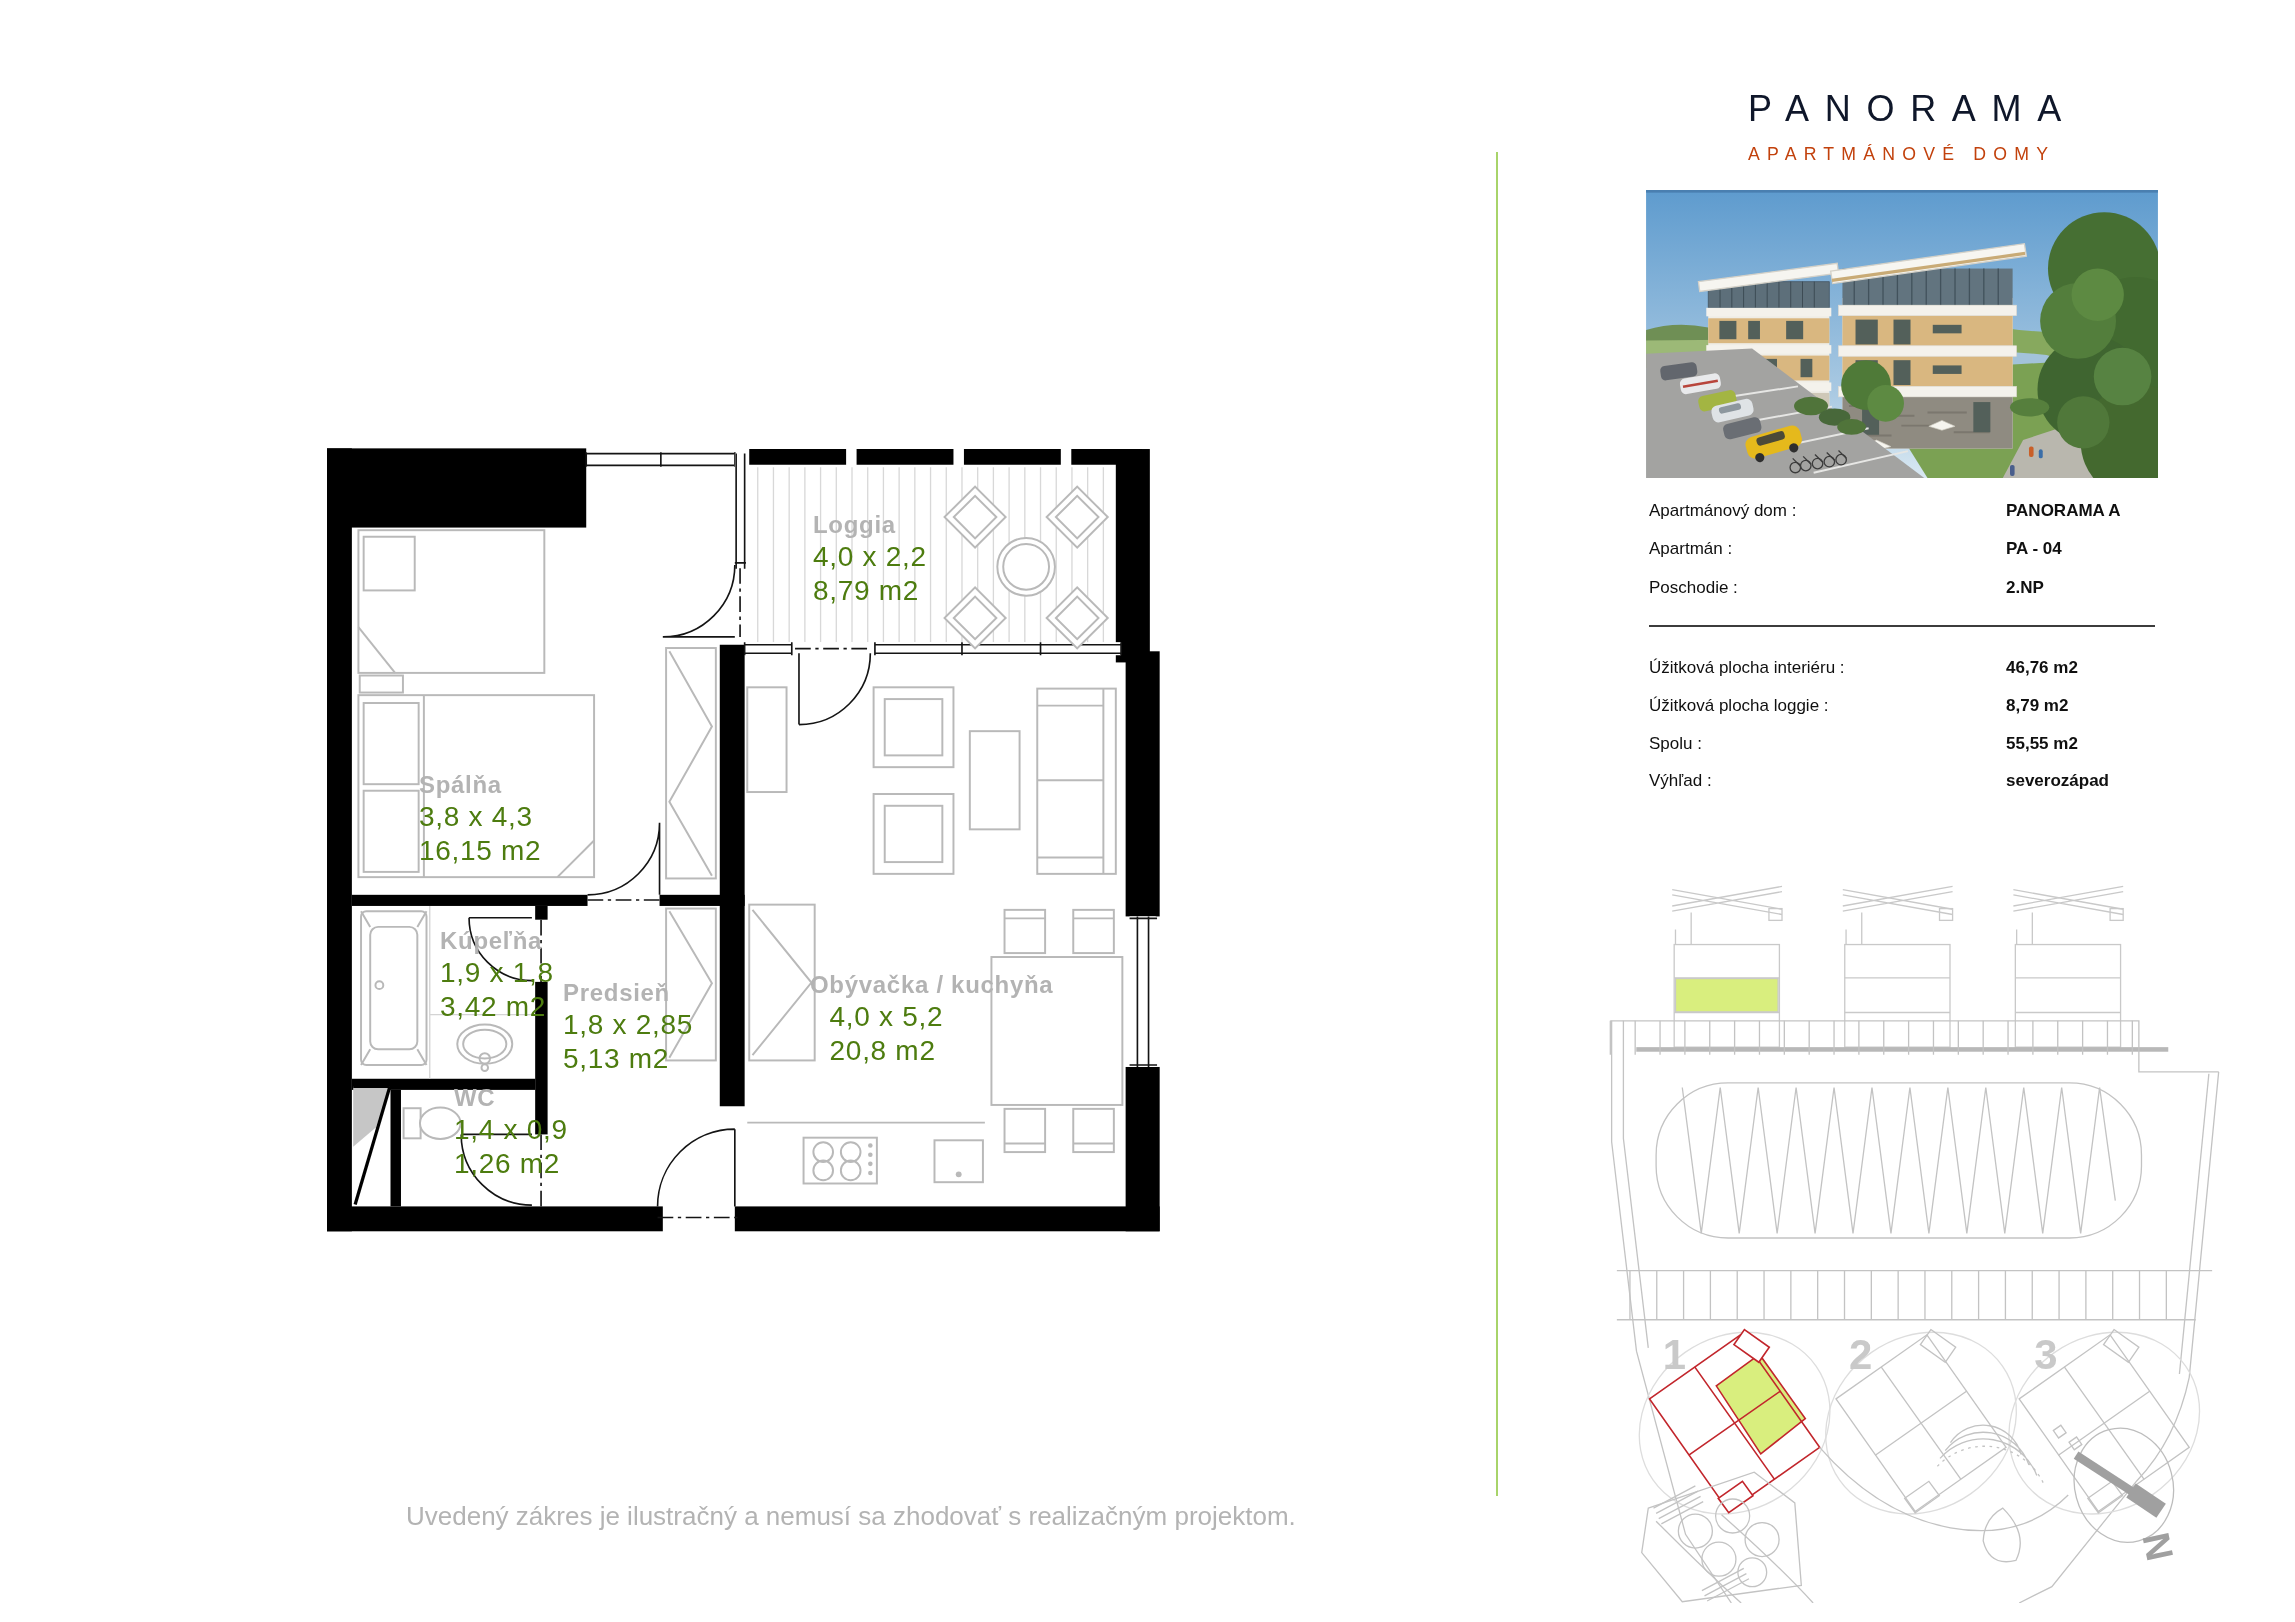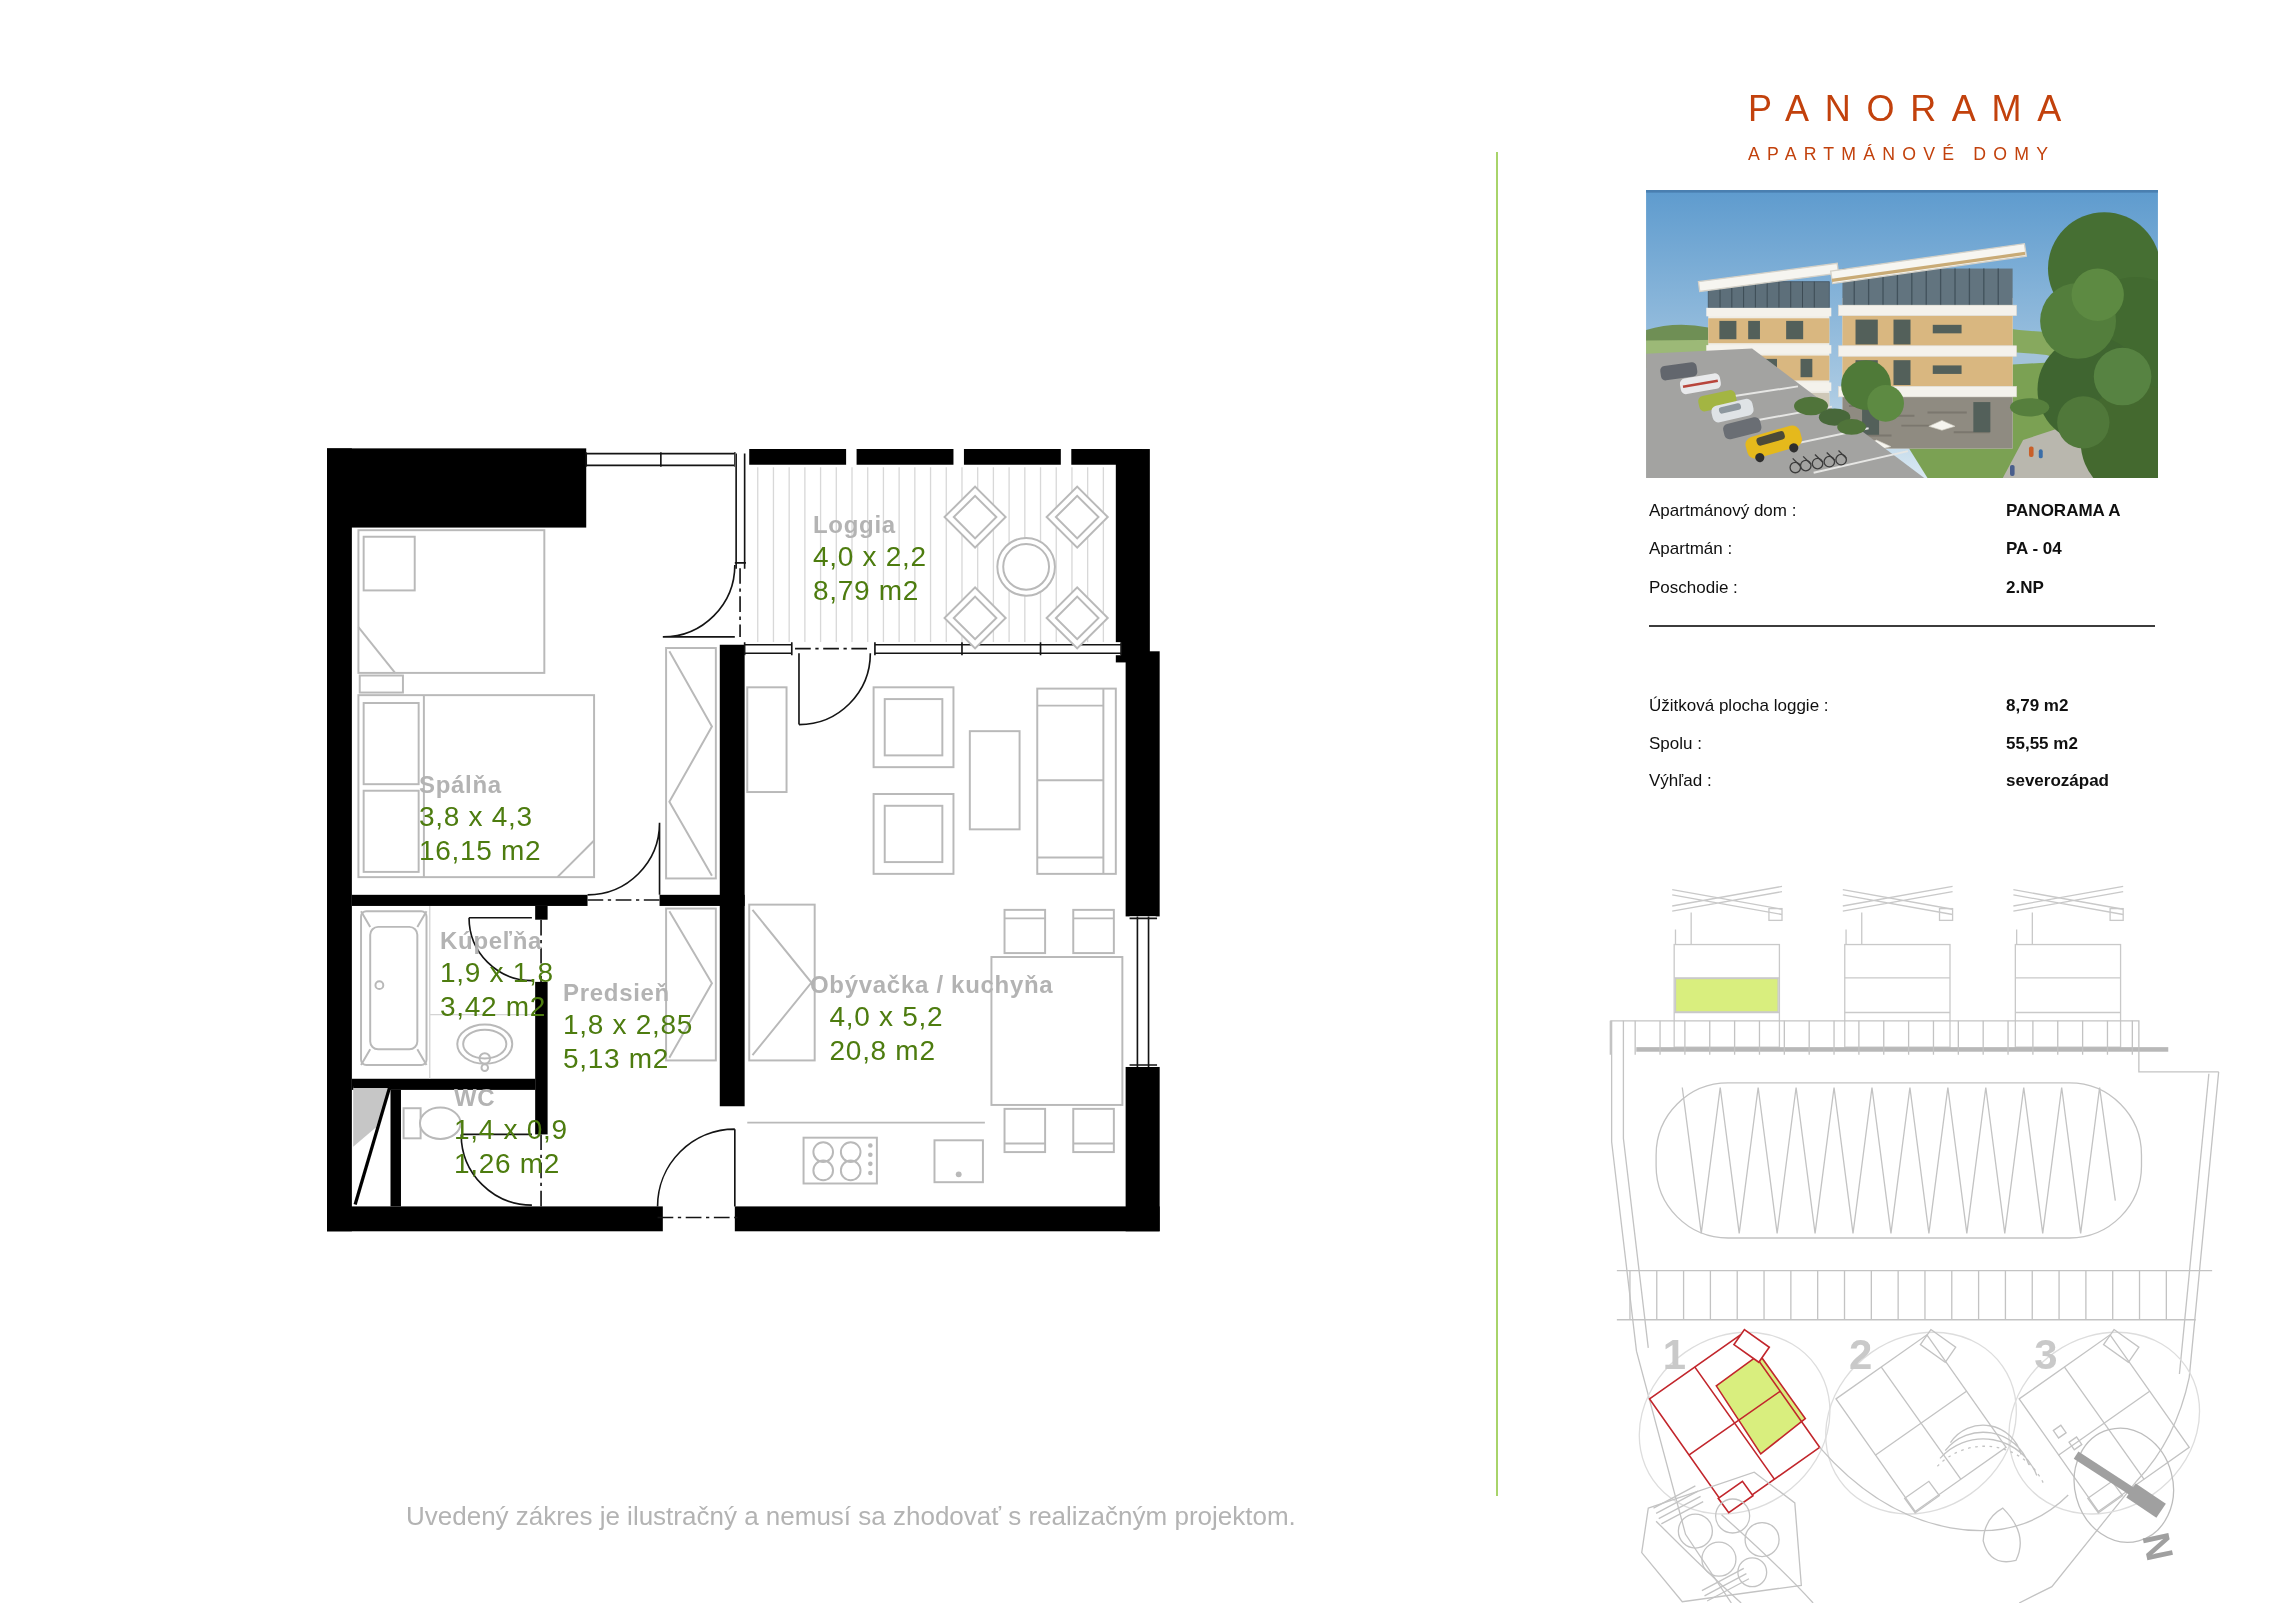--- a/index.html
+++ b/index.html
@@ -7,21 +7,21 @@
   .page{position:absolute;inset:0;background:#fff;overflow:hidden;}
   .abs{position:absolute;}
 
   
   .room-label{position:absolute;white-space:nowrap;line-height:1.05;}
   .room-name{display:block;font-size:24px;font-weight:bold;color:#b3b3b3;letter-spacing:0.7px;}
   .room-dims,.room-area{display:block;font-size:28px;color:#4d7c0f;margin-top:4.6px;letter-spacing:0.7px;}
   .indent .room-dims,.indent .room-area{padding-left:19.6px;}
 
   
-  .logo-title{font-size:36px;letter-spacing:15.7px;color:#c2410c;font-weight:500;white-space:nowrap;}
+  .logo-title{font-size:36px;letter-spacing:15.7px;color:#0f172a;font-weight:500;white-space:nowrap;}
   .logo-sub{font-size:17.7px;letter-spacing:7.2px;color:#c2410c;font-weight:500;margin-top:14.4px;white-space:nowrap;}
   .divider-v{width:2px;background:#a8d46a;}
   .info-row{position:absolute;left:1649px;width:510px;height:33px;font-size:17px;color:#101010;white-space:nowrap;}
   .info-row .lbl{position:absolute;left:0;top:0;font-stretch:condensed;}
   .info-row .val{position:absolute;left:357px;top:0;font-weight:bold;}
   .sep-line{position:absolute;left:1649px;width:506px;height:2px;background:#3c3c3c;}
 
   .footer-line{font-size:26px;color:#b3b3b3;white-space:nowrap;line-height:50px;}
 
   
@@ -369,20 +369,24 @@
   </div>
   <div class="info-row" style="top:539px;">
     <span class="lbl">Apartmán :</span>
     <span class="val">PA - 04</span>
   </div>
   <div class="info-row" style="top:578px;">
     <span class="lbl">Poschodie :</span>
     <span class="val">2.NP</span>
   </div>
   <div class="sep-line" style="top:625px;"></div>
+  <div class="info-row" style="top:658px;">
+    <span class="lbl">Úžitková plocha interiéru :</span>
+    <span class="val">46,76 m2</span>
+  </div>
   <div class="info-row" style="top:696px;">
     <span class="lbl">Úžitková plocha loggie :</span>
     <span class="val">8,79 m2</span>
   </div>
   <div class="info-row" style="top:734px;">
     <span class="lbl">Spolu :</span>
     <span class="val">55,55 m2</span>
   </div>
   <div class="info-row" style="top:771px;">
     <span class="lbl">Výhľad :</span>

